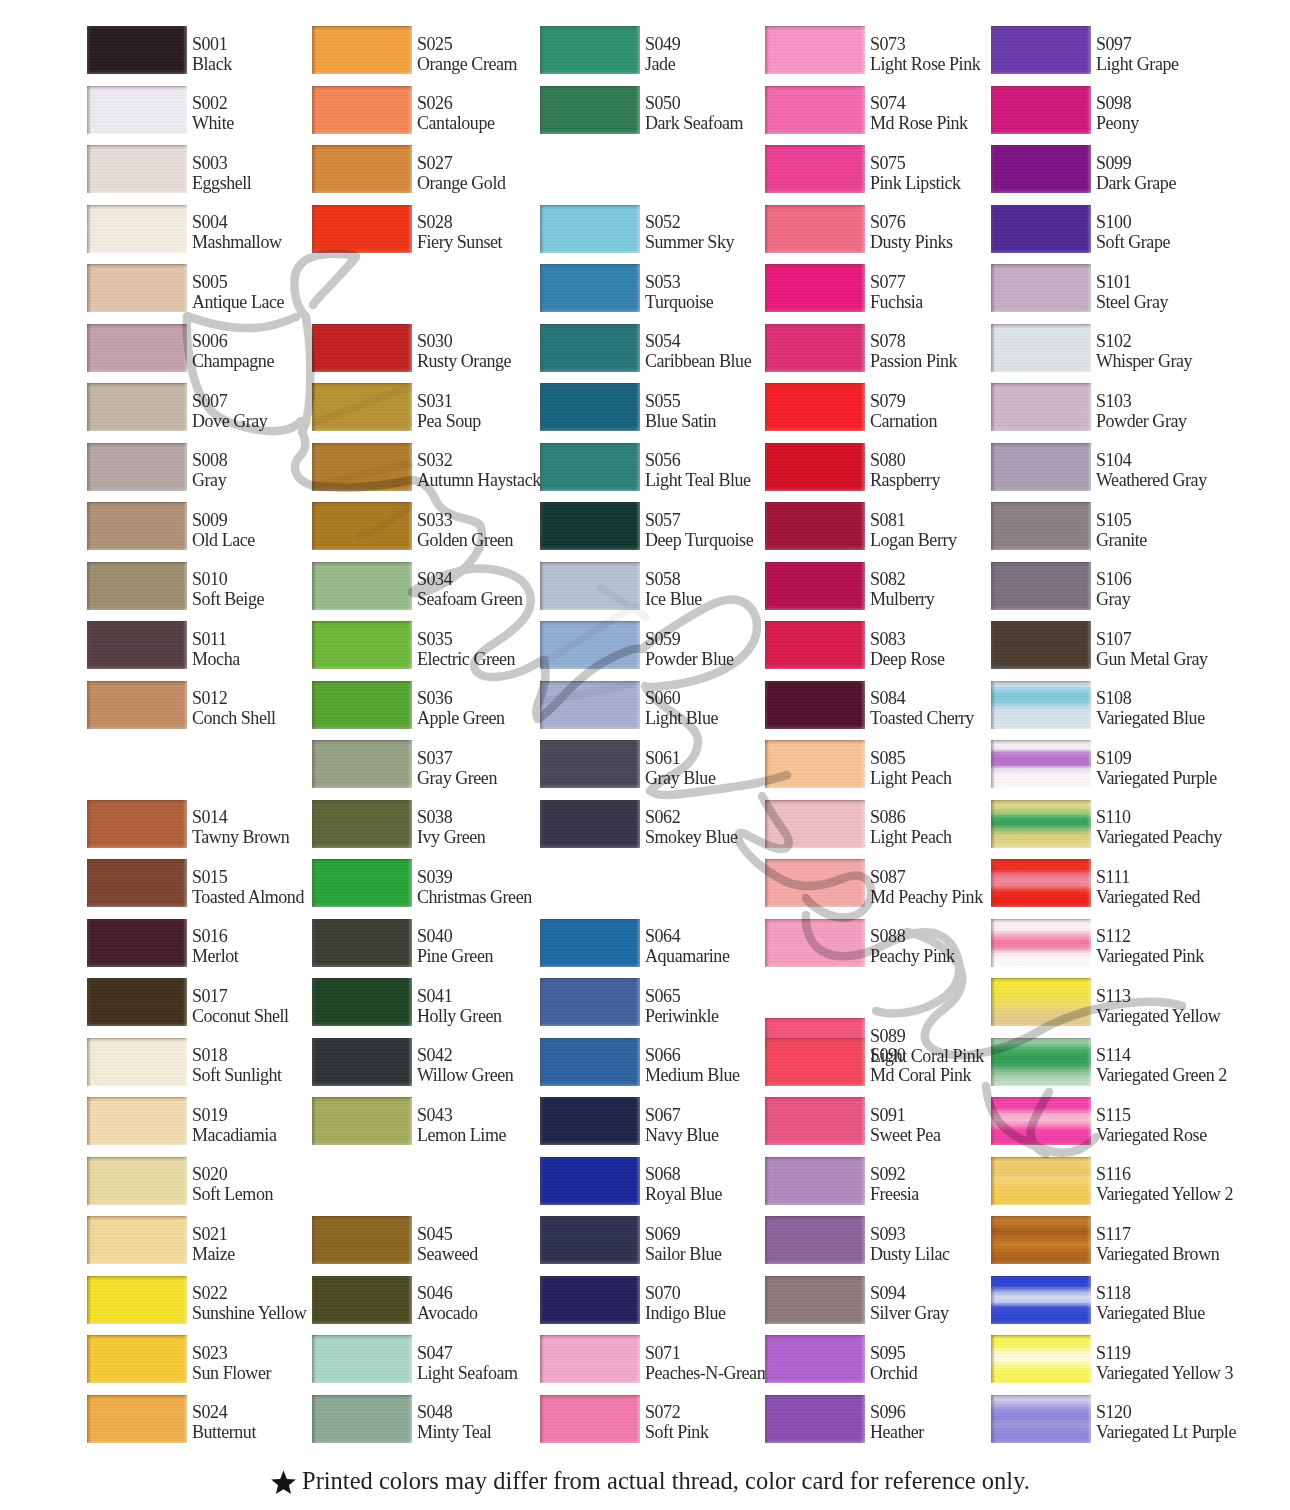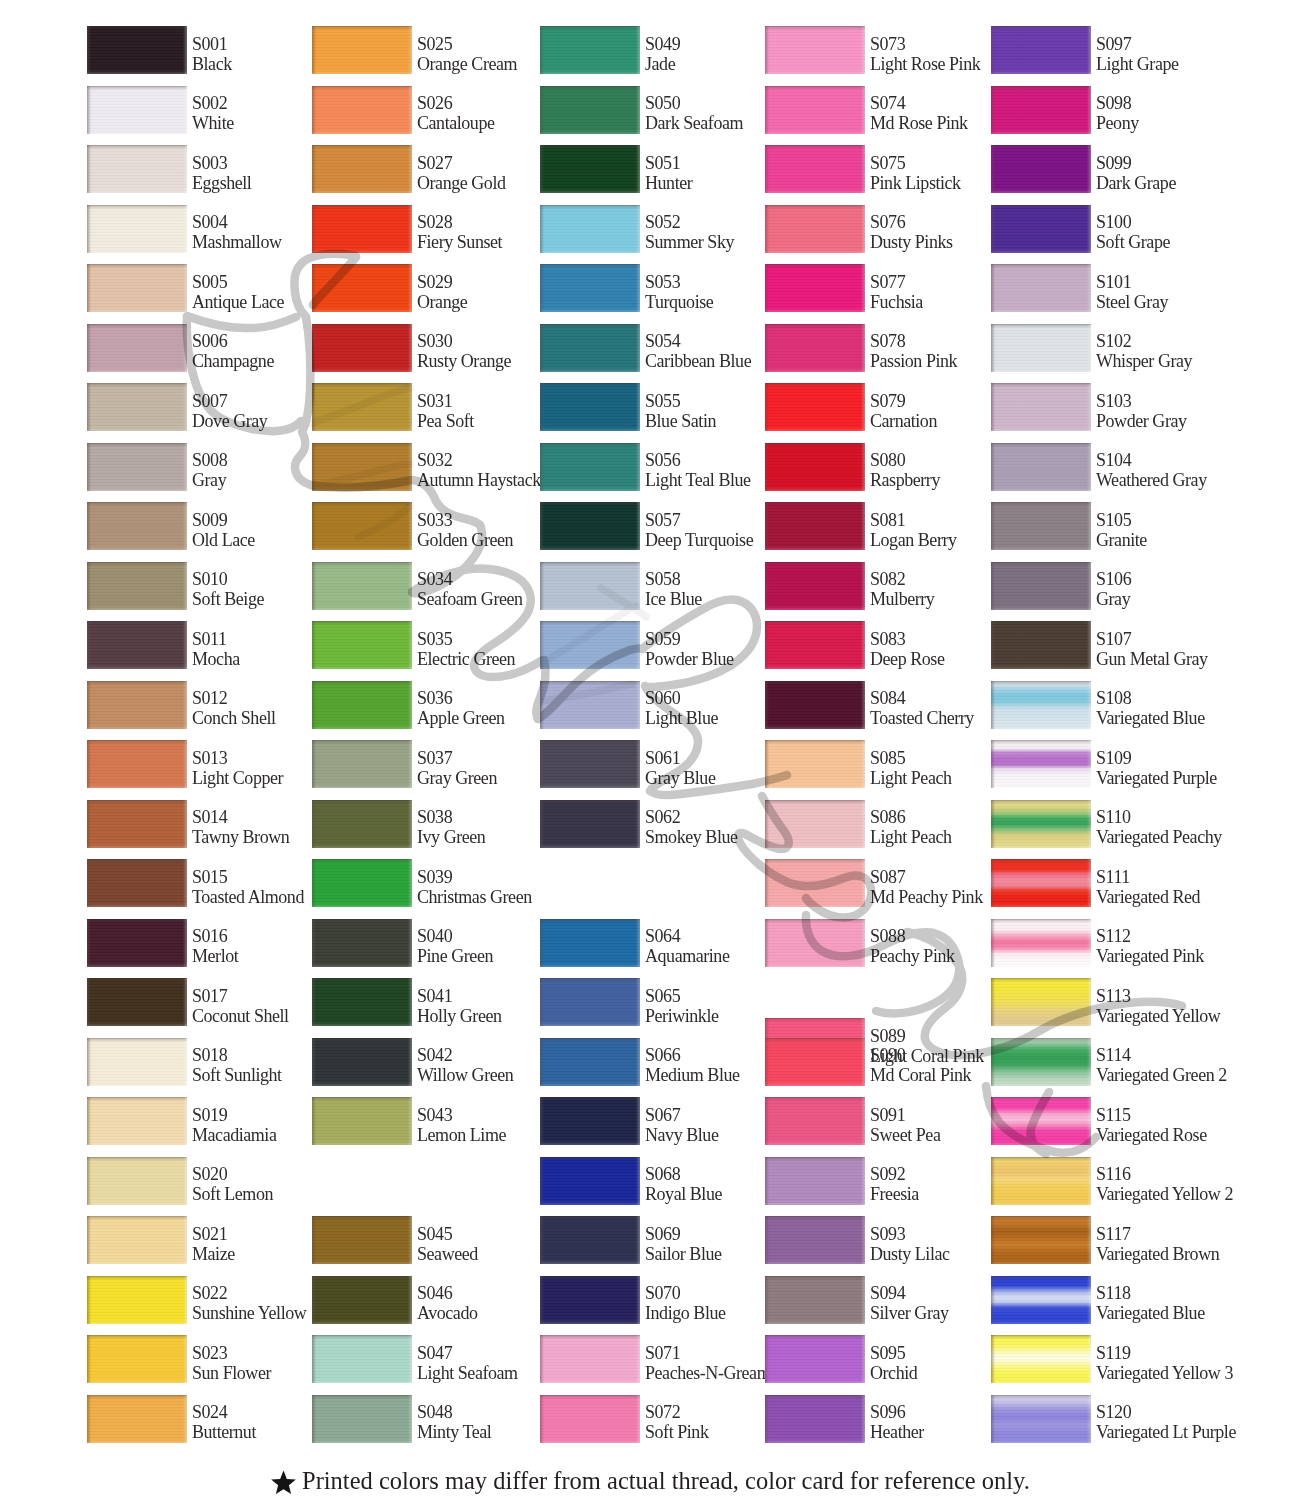--- a/index.html
+++ b/index.html
@@ -139,29 +139,20 @@
     </div>
     <div class="entry" style="top:654.5px">
       <div class="sw">
           <div class="swin" style="background: rgb(193, 139, 97);"></div>
         </div>
       <div class="lbl">
         <span class="code">S012</span>
         <span class="nm">Conch Shell</span>
       </div>
     </div>
-    <div class="entry" style="top:714.0px">
-      <div class="sw">
-          <div class="swin" style="background: rgb(212, 118, 77);"></div>
-        </div>
-      <div class="lbl">
-        <span class="code">S013</span>
-        <span class="nm">Light Copper</span>
-      </div>
-    </div>
     <div class="entry" style="top:773.5px">
       <div class="sw">
           <div class="swin" style="background: rgb(176, 95, 57);"></div>
         </div>
       <div class="lbl">
         <span class="code">S014</span>
         <span class="nm">Tawny Brown</span>
       </div>
     </div>
     <div class="entry" style="top:833.0px">
@@ -285,45 +276,36 @@
     </div>
     <div class="entry" style="top:178.5px">
       <div class="sw">
           <div class="swin" style="background: rgb(238, 50, 23);"></div>
         </div>
       <div class="lbl">
         <span class="code">S028</span>
         <span class="nm">Fiery Sunset</span>
       </div>
     </div>
-    <div class="entry" style="top:238.0px">
-      <div class="sw">
-          <div class="swin" style="background: rgb(239, 67, 17);"></div>
-        </div>
-      <div class="lbl">
-        <span class="code">S029</span>
-        <span class="nm">Orange</span>
-      </div>
-    </div>
     <div class="entry" style="top:297.5px">
       <div class="sw">
           <div class="swin" style="background: rgb(194, 31, 31);"></div>
         </div>
       <div class="lbl">
         <span class="code">S030</span>
         <span class="nm">Rusty Orange</span>
       </div>
     </div>
     <div class="entry" style="top:357.0px">
       <div class="sw">
           <div class="swin" style="background: rgb(182, 146, 49);"></div>
         </div>
       <div class="lbl">
         <span class="code">S031</span>
-        <span class="nm">Pea Soft</span>
+        <span class="nm">Pea Soup</span>
       </div>
     </div>
     <div class="entry" style="top:416.5px">
       <div class="sw">
           <div class="swin" style="background: rgb(176, 123, 42);"></div>
         </div>
       <div class="lbl">
         <span class="code">S032</span>
         <span class="nm">Autumn Haystack</span>
       </div>
@@ -474,29 +456,20 @@
         <span class="nm">Jade</span>
       </div>
     </div>
     <div class="entry" style="top:59.5px">
       <div class="sw">
           <div class="swin" style="background: rgb(46, 123, 83);"></div>
         </div>
       <div class="lbl">
         <span class="code">S050</span>
         <span class="nm">Dark Seafoam</span>
-      </div>
-    </div>
-    <div class="entry" style="top:119.0px">
-      <div class="sw">
-          <div class="swin" style="background: rgb(16, 64, 30);"></div>
-        </div>
-      <div class="lbl">
-        <span class="code">S051</span>
-        <span class="nm">Hunter</span>
       </div>
     </div>
     <div class="entry" style="top:178.5px">
       <div class="sw">
           <div class="swin" style="background: rgb(125, 201, 222);"></div>
         </div>
       <div class="lbl">
         <span class="code">S052</span>
         <span class="nm">Summer Sky</span>
       </div>

